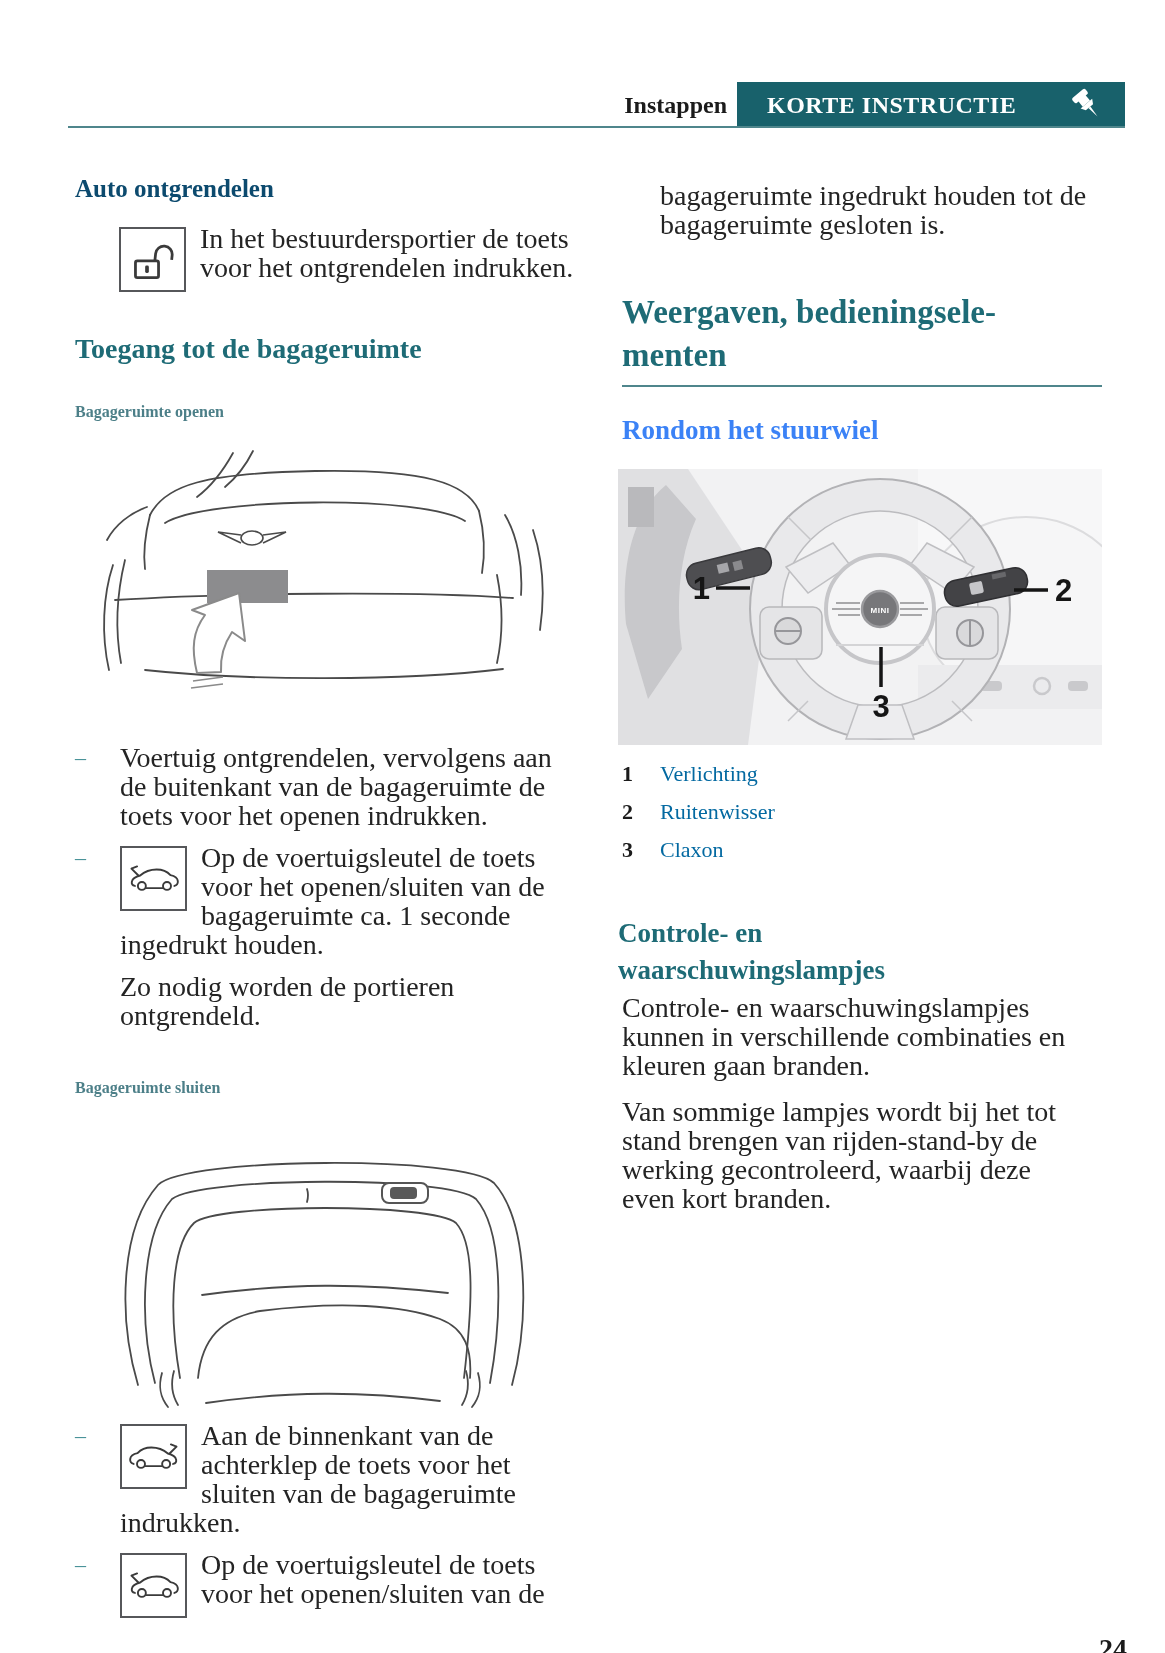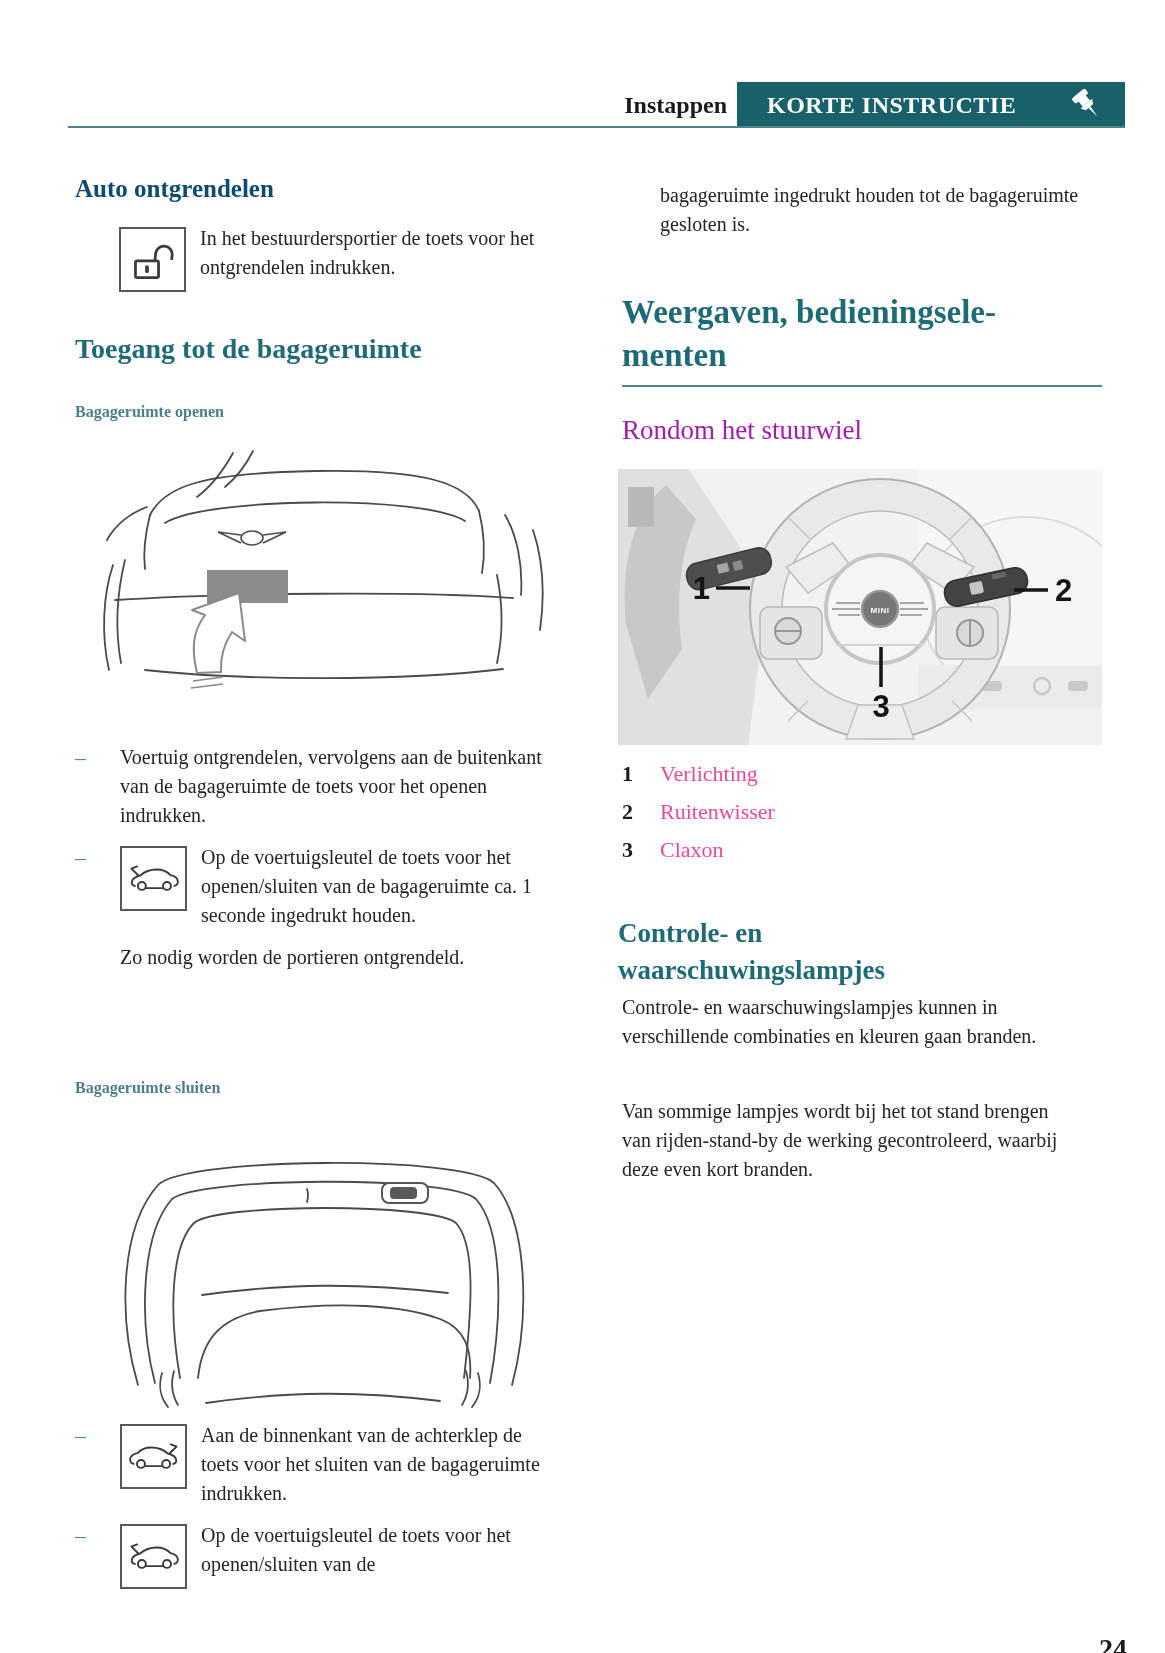--- a/index.html
+++ b/index.html
@@ -13,42 +13,42 @@
                padding:0 20px 0 30px;font-size:24px;font-weight:bold;letter-spacing:.5px;gap:44px;}
   .head-rule{position:absolute;left:68px;top:81px;width:1057px;height:2px;background:#4f868c;}
   
   .h2a{position:absolute;left:75px;top:130px;font-size:25px;font-weight:bold;color:#0c4a6e;}
   .h2b{position:absolute;left:75px;top:288px;font-size:28px;font-weight:bold;color:#1e6b76;}
   .h3{font-size:16px;font-weight:bold;color:#4c7f88;position:absolute;left:75px;}
   .h3a{top:358px;} .h3b{top:1034px;}
   .h1{position:absolute;left:622px;top:246px;width:480px;font-size:33px;line-height:43px;
       font-weight:bold;color:#1e6b76;white-space:pre-line;}
   .r-rule{position:absolute;left:622px;top:340px;width:480px;height:2px;background:#4f868c;}
-  .h2c{position:absolute;left:622px;top:370px;font-size:27px;font-weight:normal;color:#a21caf;}
+  .h2c{position:absolute;left:622px;top:370px;font-size:27px;font-weight:bold;color:#3b82f6;}
   .h2d{position:absolute;left:618px;top:870px;width:470px;font-size:27px;line-height:37px;
        font-weight:bold;color:#1e6b76;white-space:pre-line;}
   
-  .bodytxt{font-size:20px;line-height:29px;color:#242424;}
+  .bodytxt{font-size:28px;line-height:29px;color:#242424;}
   .p-auto{position:absolute;left:75px;top:179px;width:458px;padding-left:44px;}
   .p-cont{position:absolute;left:660px;top:136px;width:442px;}
   .p1{position:absolute;left:622px;top:948px;width:458px;}
   .p2{position:absolute;left:622px;top:1052px;width:446px;}
   .iconbox{float:left;width:63px;height:61px;border:2px solid #56575a;background:#fff;
            margin:3px 14px 4px 0;display:flex;align-items:center;justify-content:center;}
   .list{position:absolute;left:75px;width:482px;}
   .list1{top:698px;} .list2{top:1376px;}
   .li{display:flex;margin-bottom:13px;}
   .dash{width:45px;flex:none;color:#3f8d93;font-size:22px;line-height:29px;}
   .libody{flex:1;min-width:0;}
   .note{clear:both;margin-top:13px;}
   
   .legend{position:absolute;left:622px;top:714px;width:420px;}
   .legrow{display:flex;margin-bottom:9px;font-size:22px;line-height:29px;}
   .legnum{width:38px;flex:none;font-weight:bold;color:#1b1b1b;}
-  .legLab{color:#ec4899;}
+  .legLab{color:#0369a1;}
   
   .fig1{position:absolute;left:85px;top:398px;}
   .fig2{position:absolute;left:110px;top:1088px;}
   .fig3{position:absolute;left:618px;top:424px;}
   .pageno{position:absolute;left:1000px;top:1588px;width:127px;text-align:right;
           font-size:28px;font-weight:bold;color:#1b1b1b;}
 </style>
 </head>
 <body>
 

